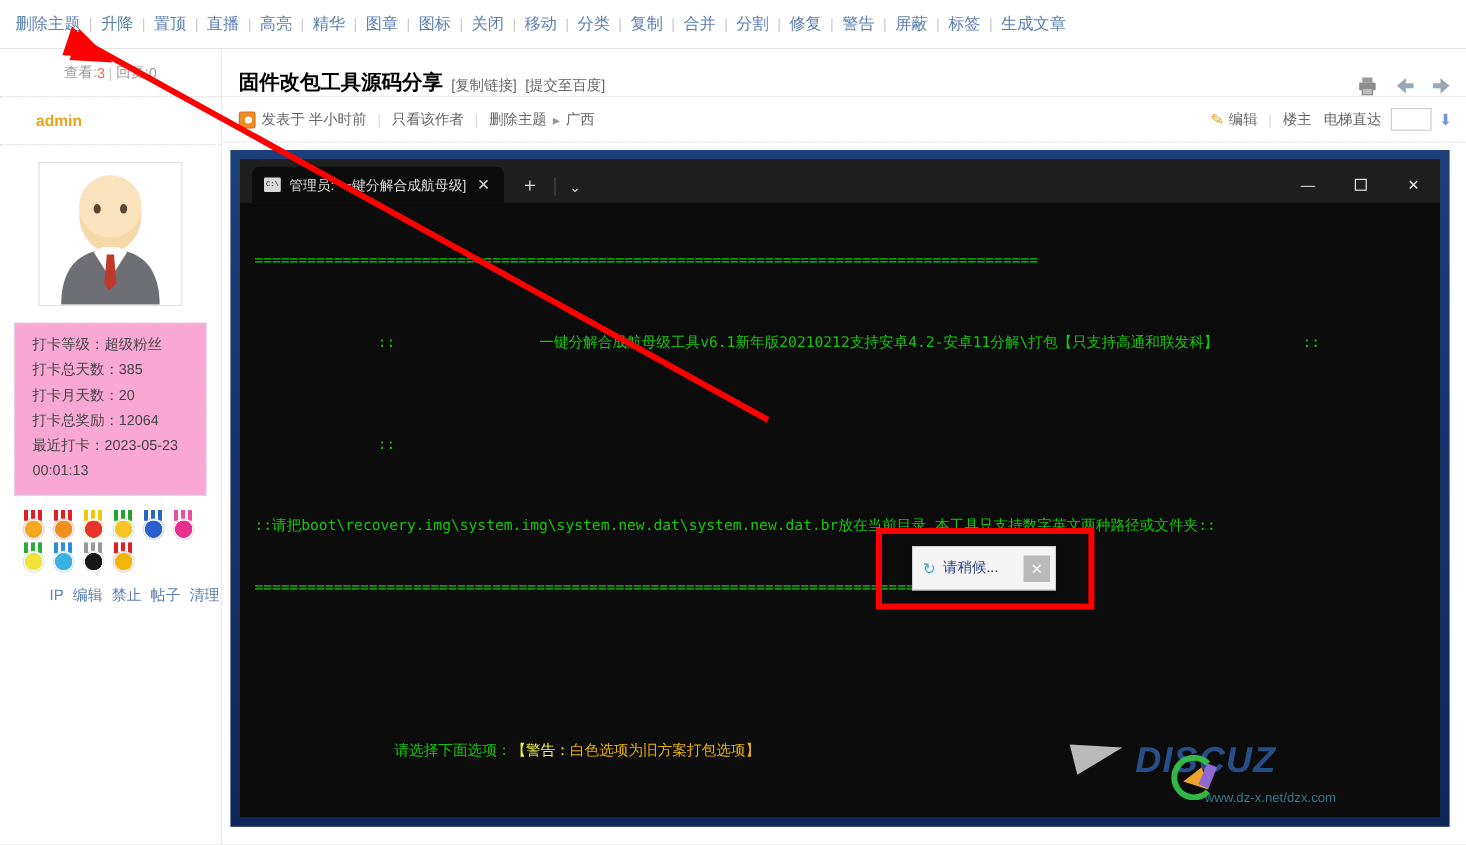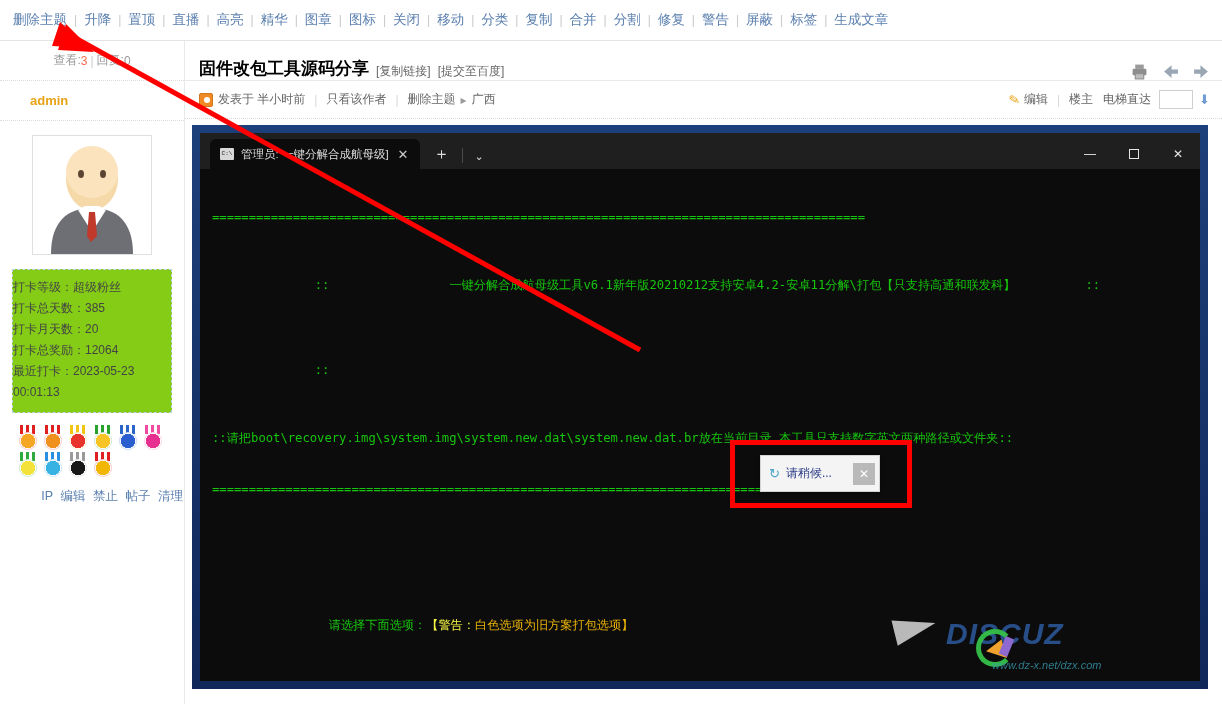--- a/index.html
+++ b/index.html
@@ -64,22 +64,22 @@
     width:120px; height:120px;
     margin:14px auto 0 auto;
     border:1px solid #e0e0e0;
     background:#fff;
     display:flex; align-items:flex-end; justify-content:center;
     overflow:hidden;
   }
   #sign-box {
     margin:14px 12px 0 12px;
     border:1px dashed #bcd2e6;
-    background:#84cc16;
-    padding:7px 9px 9px 0;
+    background:#f9a8d4;
+    padding:7px 9px 9px 14px;
     line-height:21px;
     font-size:12px;
     color:#444;
   }
   #medals {
     margin:12px auto 0 auto;
     width:150px;
     display:grid;
     grid-template-columns:repeat(6,25px);
     grid-auto-rows:27px;
@@ -252,23 +252,22 @@
     border-top:13px solid transparent;
     border-bottom:13px solid transparent;
     opacity:.85;
     transform:rotate(-14deg);
   }
   #wm .dzname {
     position:absolute; left:116px; top:36px; font-size:25px; font-weight:bold;
     color:#35c04a; opacity:.9;
   }
   #wm .dzurl {
-    position:absolute; left:104px; top:66px; font-size:11px; color:#3aa0b5;
+    position:absolute; left:116px; top:66px; font-size:11px; color:#3aa0b5;
     opacity:.75;
-    font-style:italic;
   }
   #wm .cring {
     position:absolute; left:88px; top:36px; width:38px; height:38px;
     border:5px solid #35c04a; border-radius:50%;
     border-right-color:transparent; opacity:.95;
   }
   #wm .cpie1 {
     position:absolute; left:100px; top:46px; width:0; height:0;
     border-left:11px solid transparent; border-right:11px solid transparent;
     border-bottom:16px solid #f0a22e; transform:rotate(18deg);

